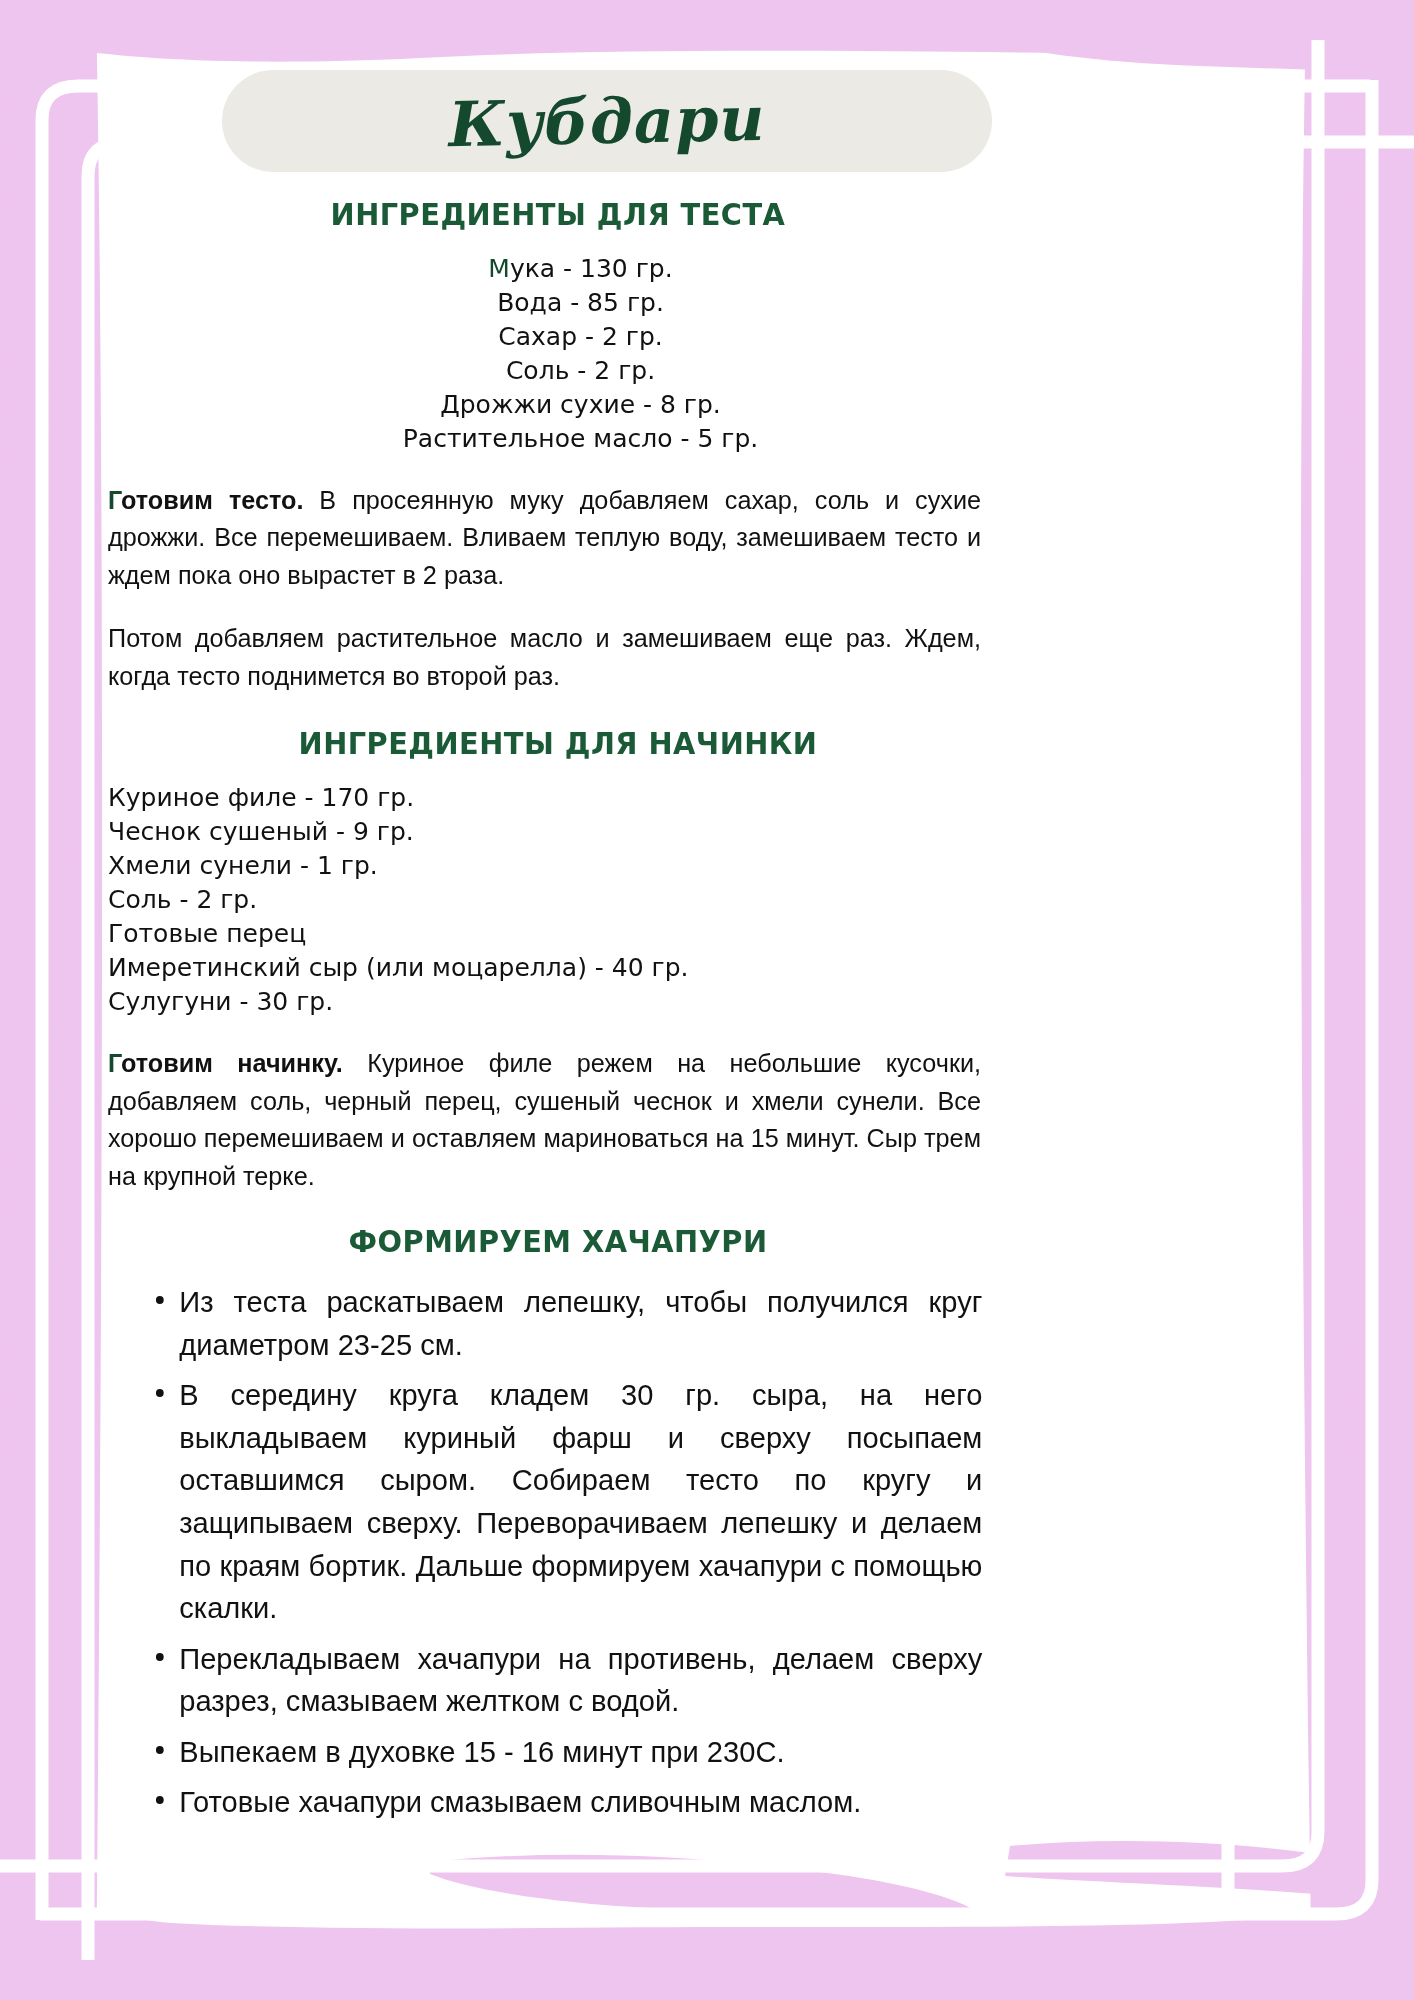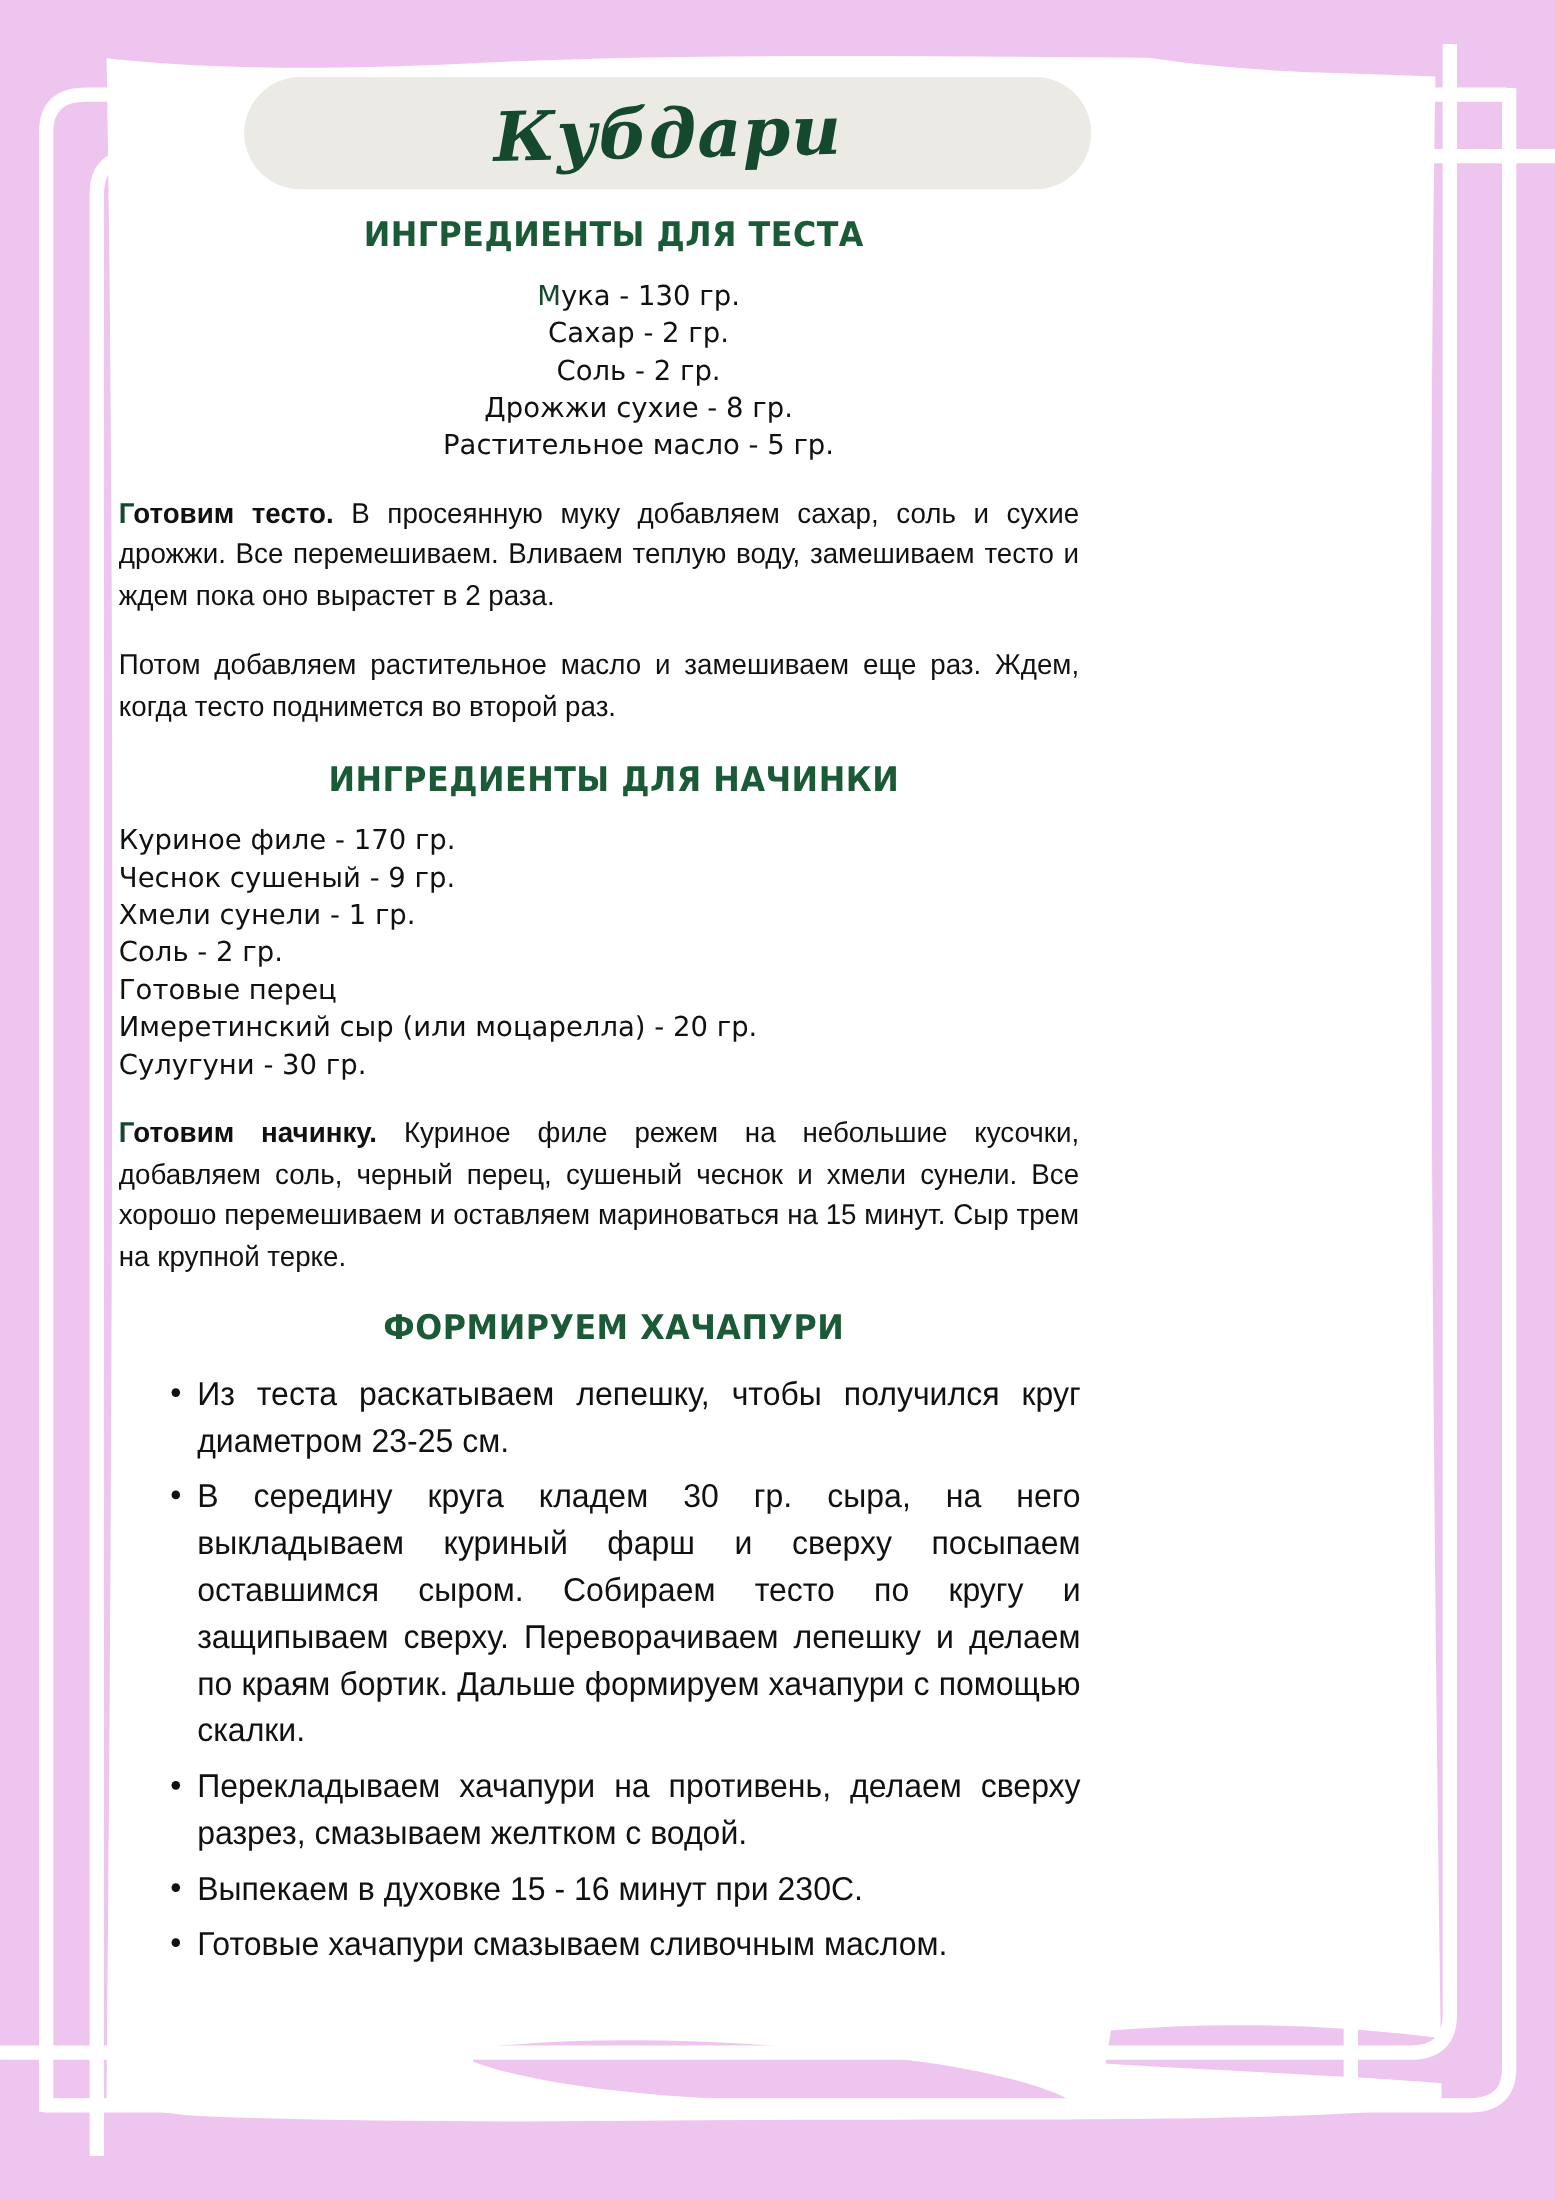--- a/index.html
+++ b/index.html
@@ -232,41 +232,42 @@
 <div class="title-banner"></div>
 <div class="title-text">Кубдари</div>
 
 <div class="sheet">
   <div class="content">
 
     <h2 class="section-heading heading-dough">ИНГРЕДИЕНТЫ ДЛЯ ТЕСТА</h2>
 
     <ul class="ingredients dough">
       <li><span class="lead-cap">М</span><span>ука - 130 гр.</span></li>
+      <li>Вода - 85 гр.</li>
       <li>Сахар - 2 гр.</li>
       <li>Соль - 2 гр.</li>
       <li>Дрожжи сухие - 8 гр.</li>
       <li>Растительное масло - 5 гр.</li>
     </ul>
 
     <p class="body-par">
       <b><span class="lead-cap">Г</span><span>отовим тесто.</span></b><span> В просеянную муку добавляем сахар, соль и сухие дрожжи. Все перемешиваем. Вливаем теплую воду, замешиваем тесто и ждем пока оно вырастет в 2 раза.</span>
     </p>
 
     <p class="body-par">Потом добавляем растительное масло и замешиваем еще раз. Ждем, когда тесто поднимется во второй раз.</p>
 
     <h2 class="section-heading heading-filling">ИНГРЕДИЕНТЫ ДЛЯ НАЧИНКИ</h2>
 
     <ul class="ingredients filling">
       <li>Куриное филе - 170 гр.</li>
       <li>Чеснок сушеный - 9 гр.</li>
       <li>Хмели сунели - 1 гр.</li>
       <li>Соль - 2 гр.</li>
       <li>Готовые перец</li>
-      <li>Имеретинский сыр (или моцарелла) - 20 гр.</li>
+      <li>Имеретинский сыр (или моцарелла) - 40 гр.</li>
       <li>Сулугуни - 30 гр.</li>
     </ul>
 
     <p class="body-par">
       <b><span class="lead-cap">Г</span><span>отовим начинку.</span></b><span> Куриное филе режем на небольшие кусочки, добавляем соль, черный перец, сушеный чеснок и хмели сунели. Все хорошо перемешиваем и оставляем мариноваться на 15 минут. Сыр трем на крупной терке.</span>
     </p>
 
     <h2 class="section-heading heading-form">ФОРМИРУЕМ ХАЧАПУРИ</h2>
 
     <ul class="steps">

